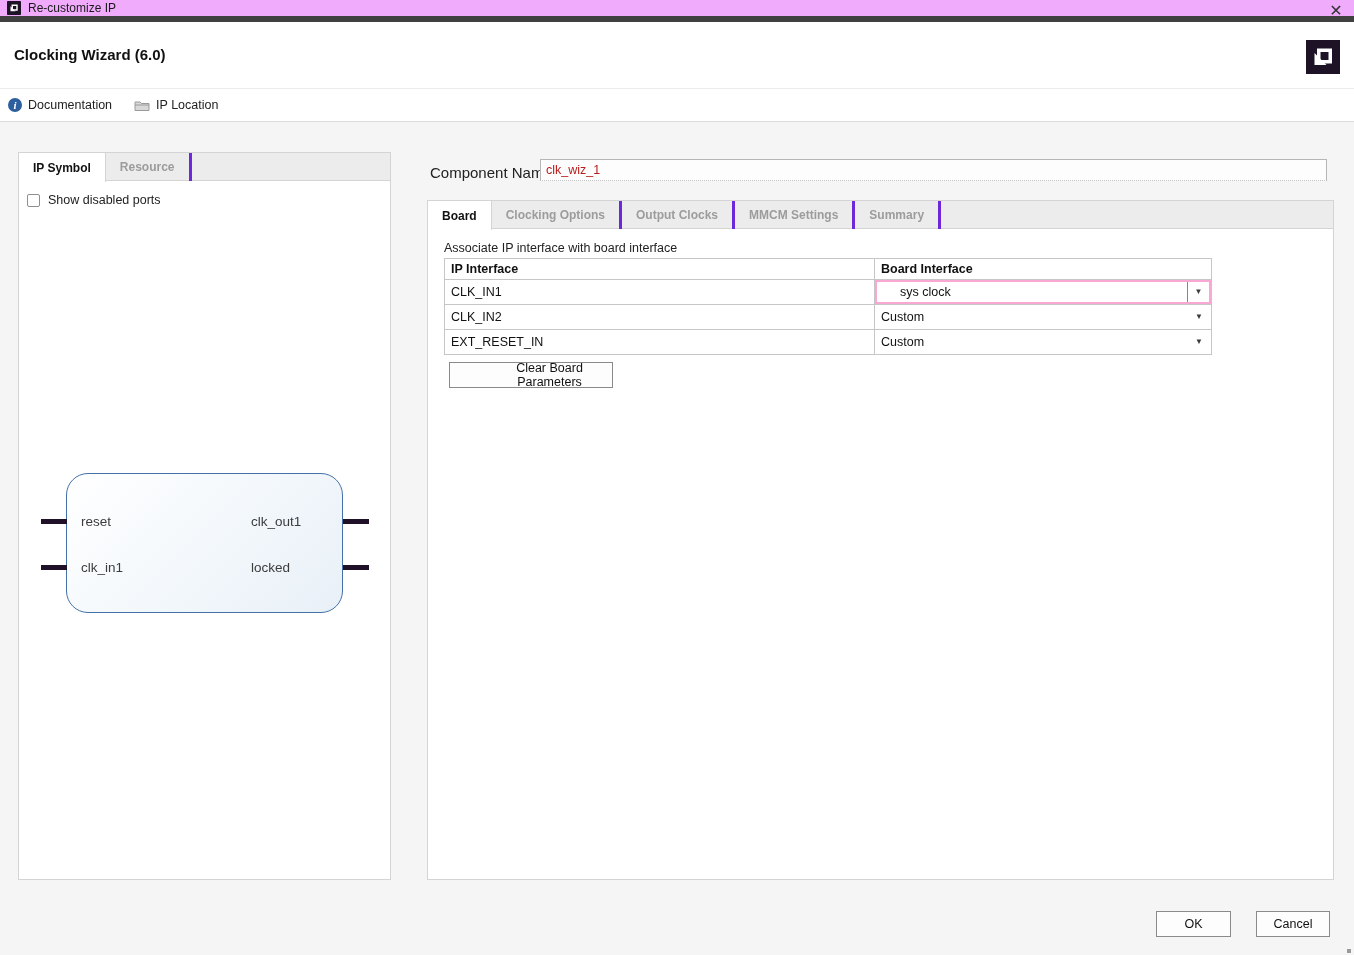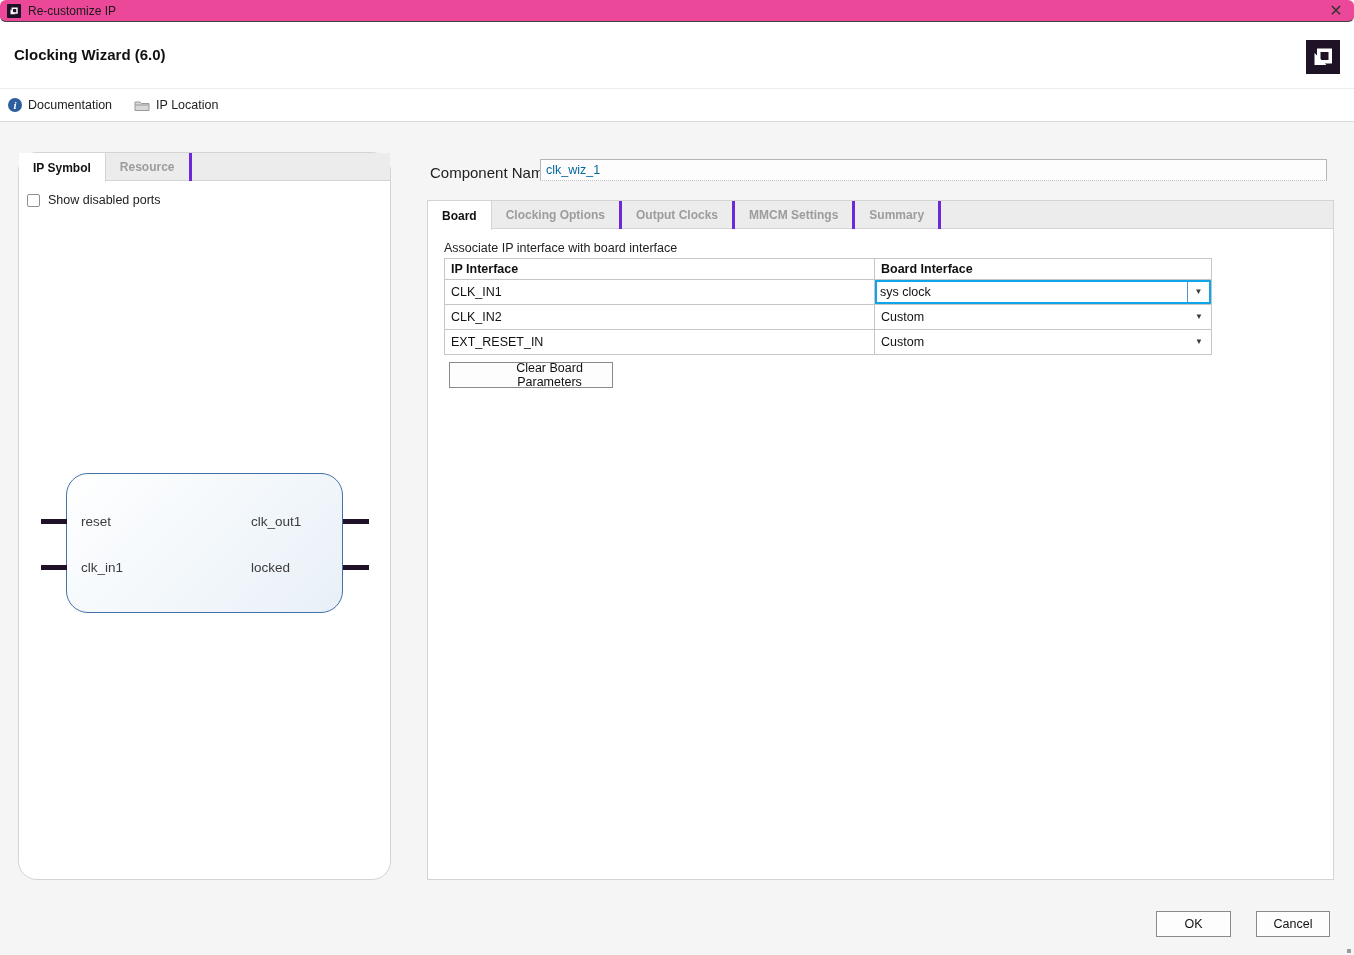--- a/index.html
+++ b/index.html
@@ -9,22 +9,22 @@
     background:#f5f5f5;
     color:#1a1a1a;
     overflow:hidden;
     position:relative;
   }
   .abs { position:absolute; }
 
   
   .titlebar {
     left:0; top:0; width:1354px; height:22px;
-    background:#ec4899; border-bottom:1px solid #404040;
-    display:flex; align-items:center;border-radius:6px;
+    background:#f0abfc; border-bottom:6px solid #404040;
+    display:flex; align-items:center;
   }
   .titlebar-icon { width:14px; height:14px; margin-left:7px; }
   .titlebar-title { font-size:12px; margin-left:7px; color:#1a1a1a; }
   .close-btn {
     position:absolute; right:6px; top:0; width:24px; height:22px;
     font-size:16px; color:#333; text-align:center; line-height:21px; cursor:default;
   }
 
   
   .header { left:0; top:22px; width:1354px; height:66px; background:#ffffff; }
@@ -40,21 +40,21 @@
   .toolbar-item { display:flex; align-items:center; gap:6px; margin-left:8px; cursor:default; }
   .toolbar-item + .toolbar-item { margin-left:22px; }
   .info-icon {
     width:14px; height:14px; border-radius:50%; background:#2d5f9e; color:#fff;
     font-family:"Liberation Serif", serif; font-style:italic; font-weight:bold;
     font-size:11px; text-align:center; line-height:14px; display:inline-block;
   }
 
   
   .panel { background:#ffffff; border:1px solid #d4d4d4; }
-  .left-panel  { left:18px;  top:152px; width:373px; height:728px;border-radius:19px; }
+  .left-panel  { left:18px;  top:152px; width:373px; height:728px; }
   .main-panel  { left:427px; top:200px; width:907px; height:680px; }
 
   
   .tabstrip {
     position:absolute; left:0; top:0; right:0; height:28px;
     background:#ececec; border-bottom:1px solid #d4d4d4; display:flex;
   }
   .tab {
     height:28px; display:flex; align-items:center; padding:0 14px;
     font-size:12px; font-weight:bold; color:#9c9c9c;
@@ -79,40 +79,40 @@
   }
   .stub { position:absolute; width:26px; height:5px; background:#1f1128; }
   .port-label { position:absolute; font-size:13.5px; color:#3c3c3c; }
   .port-label.r { }
 
   
   .component-name-label { left:430px; top:164px; font-size:15px; color:#222; }
   .component-name-input {
     left:540px; top:159px; width:787px; height:22px;
     background:#fdfdfd; border:1px solid #b6b6b6; border-bottom:1px dotted #c2c2c2;
-    font-family:"Liberation Sans", sans-serif; font-size:12.5px; color:#0369a1;
+    font-family:"Liberation Sans", sans-serif; font-size:12.5px; color:#b91c1c;
     padding:0 5px; outline:none;
   }
 
   .board-caption { position:absolute; left:16px; top:40px; font-size:12.5px; color:#222; }
 
   .board-table {
     position:absolute; left:16px; top:57px; width:768px;
     border:1px solid #c6c6c6; border-bottom:none; font-size:12.5px;
   }
   .t-row { display:flex; border-bottom:1px solid #c6c6c6; background:#fff; }
   .t-cell { padding:0 6px; display:flex; align-items:center; overflow:hidden; }
   .t-cell.c1 { width:430px; border-right:1px solid #c6c6c6; }
   .t-cell.c2 { flex:1; position:relative; }
   .t-head .t-cell { height:20px; font-weight:bold; color:#111; }
   .t-body-row .t-cell { height:24px; color:#111; }
   .combo-selected {
     position:absolute; left:0; top:0; right:0; bottom:0;
-    border:2px solid #0ea5e9; background:#fff;
-    display:flex; align-items:center; padding-left:3px;
+    border:2px solid #f9a8d4; background:#fff;
+    display:flex; align-items:center; padding-left:23px;
   }
   .combo-arrow-btn {
     position:absolute; right:0; top:0; bottom:0; width:22px;
     border-left:1px solid #4f94cd; display:flex; align-items:center; justify-content:center;
   }
   .arrow-down { font-size:8px; color:#3a3a3a; line-height:1; }
   .flat-arrow { position:absolute; right:8px; top:50%; transform:translateY(-50%); }
 
   .btn {
     background:#fdfdfd; border:1px solid #8a8a8a;

